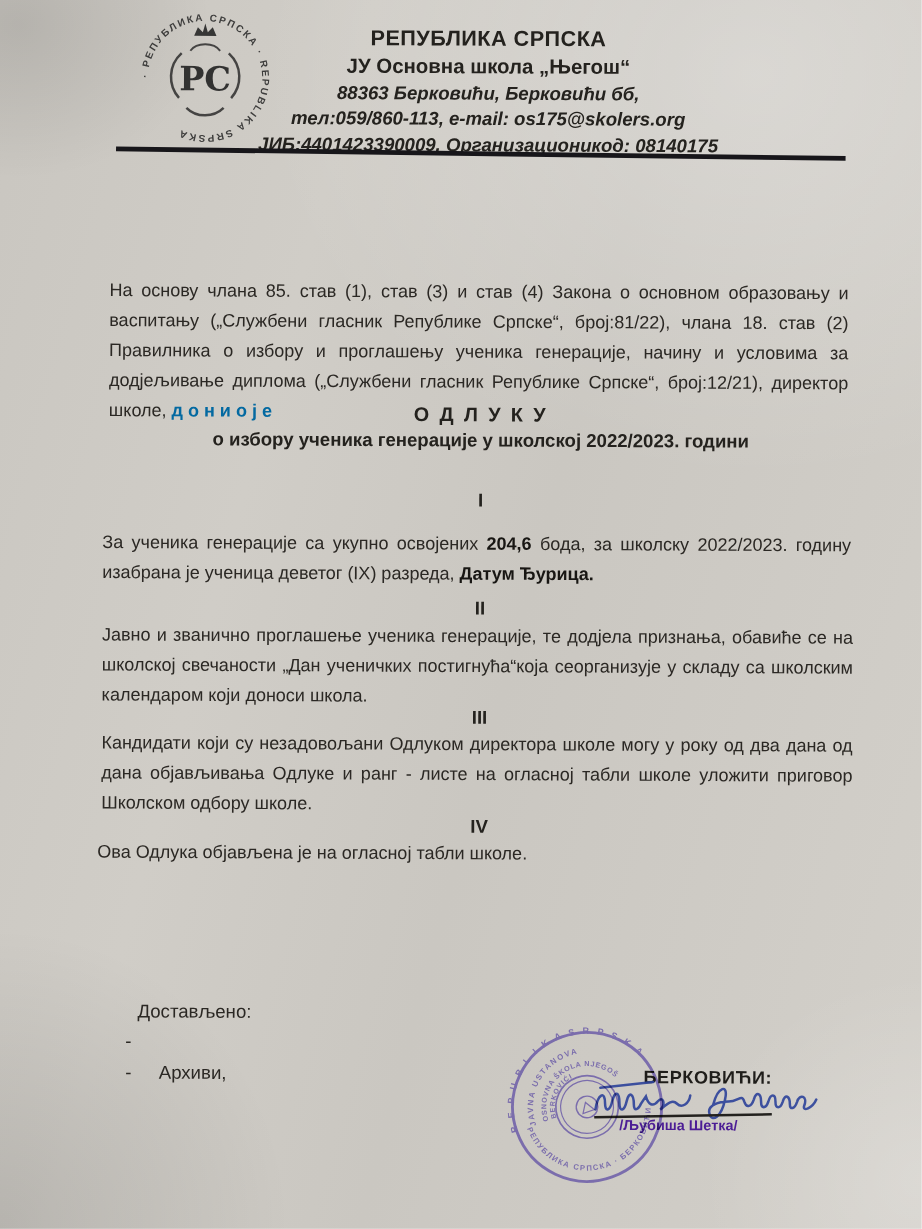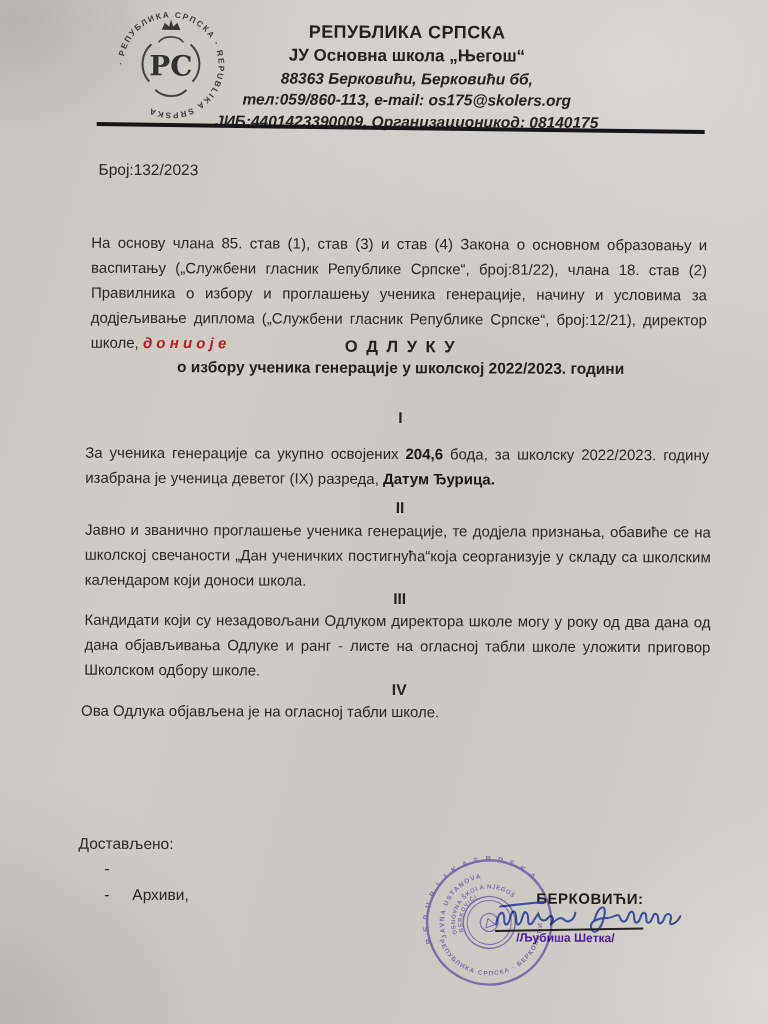--- a/index.html
+++ b/index.html
@@ -25,35 +25,35 @@
   .h-line    { font-size:15.5px; font-weight:700; font-style:italic; margin-top:3.5px; }
   .rule { position:absolute; left:95px; top:126px; width:608px; height:3.5px;
           background:#17161a; transform:rotate(.5deg); }
 
   
   .meta { position:absolute; left:97px; top:159px; font-size:15.5px; line-height:23px; color:#2b2925; }
 
   
   .para { position:absolute; font-size:15px; line-height:25px; text-align:justify; color:#2b2824; }
   .p-intro { left:90px; top:231px; width:616px; }
-  .p-intro .enacted { font-weight:700; color:#b91c1c;font-style:italic; }
+  .p-intro .enacted { font-weight:700; color:#0369a1; }
   .center-block { position:absolute; left:16px; width:768px; text-align:center; color:#24221e; }
   .d-title { top:337px; font-size:16.5px; font-weight:700; letter-spacing:2px; }
   .d-sub   { top:359px; font-size:15.5px; font-weight:700; }
   .numeral { font-size:15.5px; font-weight:700; }
   .n1 { top:409px; } .n2 { top:499px; } .n3 { top:590px; } .n4 { top:681px; }
   .p-s1 { left:85px; top:441px; width:624px; }
   .p-s1 b, .p-s1 .bld { font-weight:700; color:#181613; }
   .p-s2 { left:85px; top:518px; width:626px; }
   .p-s3 { left:85px; top:608px; width:626px; }
   .p-s4 { left:82px; top:699px; width:640px; text-align:left; }
 
   
   .delivered { position:absolute; left:80px; top:836px; font-size:15.5px; color:#2b2824; }
-  .delivered .lbl { display:block; }
+  .delivered .lbl { display:block;margin-left:36px; }
   .d-row { display:flex; margin-top:5px; line-height:21px; }
   .d-dash { width:28px; margin-left:26px; text-align:left; }
   .director { position:absolute; left:538px; top:889px; font-size:15px; font-weight:700; color:#1f1d1a; letter-spacing:.5px; }
   .dir-name { position:absolute; left:518px; top:930px; font-size:12px; font-weight:700; color:#4c1d95; }
   .sig { position:absolute; left:492px; top:895px; width:205px; height:42px; }
   .sig-underline { position:absolute; left:497px; top:928px; width:148px; height:2.4px;
                    background:#23211e; transform:rotate(-1.2deg); }
   .stamp { position:absolute; left:416px; top:846px; width:150px; height:152px;
            mix-blend-mode:multiply; opacity:.85; }
 </style>
@@ -82,21 +82,20 @@
   <div class="head-text">
     <div class="h-country">РЕПУБЛИКА СРПСКА</div>
     <div class="h-school">ЈУ Основна школа „Његош“</div>
     <div class="h-line">88363 Берковићи, Берковићи бб,</div>
     <div class="h-line">тел:059/860-113, e-mail: os175@skolers.org</div>
     <div class="h-line">ЈИБ:4401423390009, Организационикод: 08140175</div>
   </div>
   <div class="rule"></div>
 
   <div class="meta">
-    <div>Број:132/2023</div>
   </div>
 
   <p class="para p-intro"><span>На основу члана  85. став  (1), став (3) и став (4)  Закона о основном образовању и васпитању („Службени гласник Републике Српске“, број:81/22), члана 18. став (2) Правилника о избору и проглашењу ученика генерације, начину и условима за додјељивање  диплома  („Службени гласник  Републике Српске“, број:12/21), директор школе, </span><span class="enacted">д о н и о   ј е</span></p>
 
   <div class="center-block d-title">О Д Л У К У</div>
   <div class="center-block d-sub">о  избору  ученика генерације у школској 2022/2023. години</div>
 
   <div class="center-block numeral n1">I</div>
   <p class="para p-s1"><span>За ученика генерације са укупно освојених </span><span class="bld">204,6</span><span> бода, за школску 2022/2023. годину изабрана је ученица  деветог  (IX)  разреда, </span><span class="bld">Датум Ђурица.</span></p>
 

